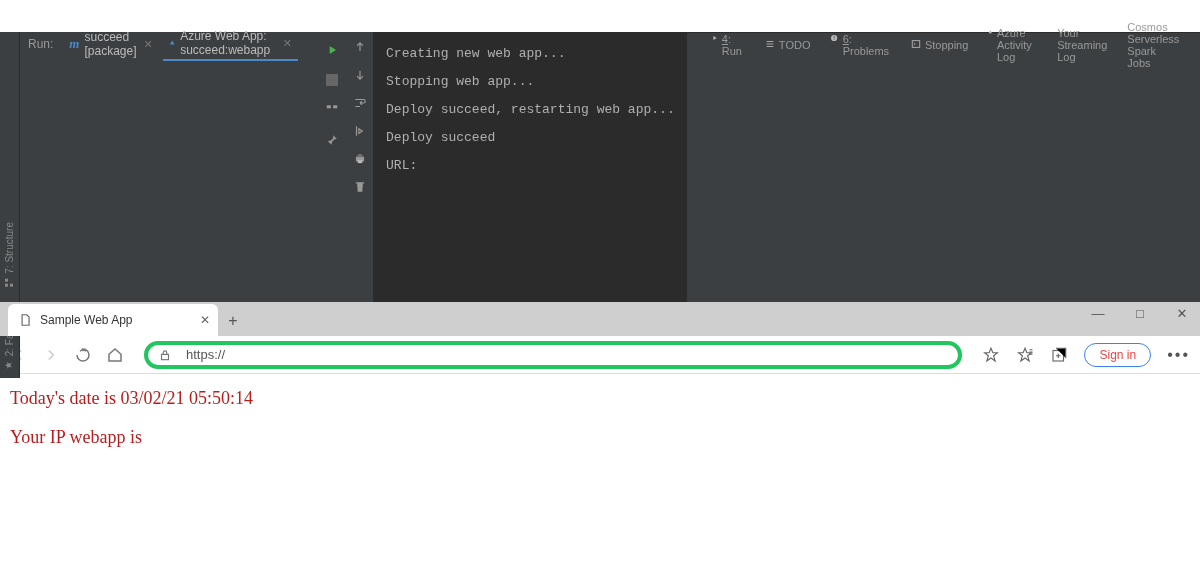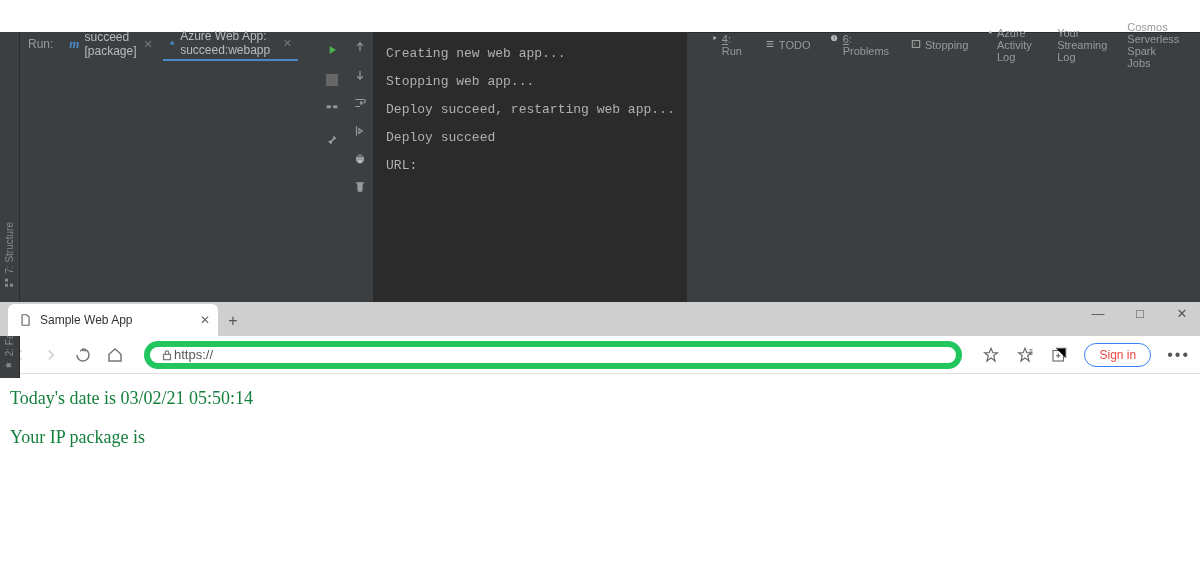--- a/index.html
+++ b/index.html
@@ -42,27 +42,27 @@
   .tabstrip { height: 34px; background: #cfcfcf; display:flex; align-items:flex-end; position:relative; }
   .tabstrip .wincontrols { position:absolute; right:6px; top:4px; display:flex; gap:18px; color:#555; font-size:13px;}
   .tabstrip .wincontrols span { cursor:pointer; width:24px; text-align:center; }
   .tab { background:#fff; height:32px; border-radius:6px 6px 0 0; margin-left:8px; display:flex; align-items:center; padding:6px 10px; gap:8px; font-size:12px; color:#333; min-width:210px; position:relative;}
   .tab .tclose { position:absolute; right:8px; color:#666; cursor:pointer; font-size:12px;}
   .newtab { width:30px; height:30px; display:flex; align-items:center; justify-content:center; color:#555; font-size:16px; cursor:pointer;}
 
   .addrbar { height:38px; background:#fff; border-bottom:1px solid #ddd; display:flex; align-items:center; padding:0 10px; gap:14px;}
   .addrbar .navbtn { color:#777; cursor:pointer; display:flex;}
   .addrbar .navbtn.disabled { color:#ccc; }
-  .urlbox { flex:1; height:28px; border:6px solid #22c55e; border-radius:14px; display:flex; align-items:center; padding:0 10px; gap:0; font-size:13px; color:#555; margin:0 6px;}
+  .urlbox { flex:1; height:28px; border:4px solid #22c55e; border-radius:14px; display:flex; align-items:center; padding:0 10px; gap:14px; font-size:13px; color:#555; margin:0 6px;}
   .urlbox .lock { color:#777; }
   .right-icons { display:flex; align-items:center; gap:16px; color:#666;}
   .signin { border:1px solid #3b82f6; color:#ef4444; padding:4px 14px; border-radius:14px; font-size:12px; cursor:pointer;}
   .dots { letter-spacing:2px; cursor:pointer; color:#555; }
 
-  .page { flex:1; padding:14px 10px; font-family:"Times New Roman",serif; font-size:18px; color:#15803d;}
+  .page { flex:1; padding:14px 10px; font-family:"Times New Roman",serif; font-size:18px; color:#b91c1c;}
   .page p { margin-bottom:18px; }
 </style>
 </head>
 <body>
 
 <div class="ide">
 
   <div class="ide-left-edge">
     <div class="vtab">
       <svg width="10" height="10">
@@ -274,15 +274,15 @@
           <path stroke="currentColor" stroke-width="1.5" d="M8 3h13v13"></path>
           <path stroke="currentColor" stroke-width="1.5" d="M11 10v6M8 13h6"></path>
         </svg>
       <div class="signin"><span>Sign in</span></div>
       <span class="dots">•••</span>
     </div>
   </div>
 
   <div class="page">
     <p>Today's date is 03/02/21 05:50:14</p>
-    <p>Your IP package is</p>
+    <p>Your IP webapp is</p>
   </div>
 </div>
 
 </body></html>

